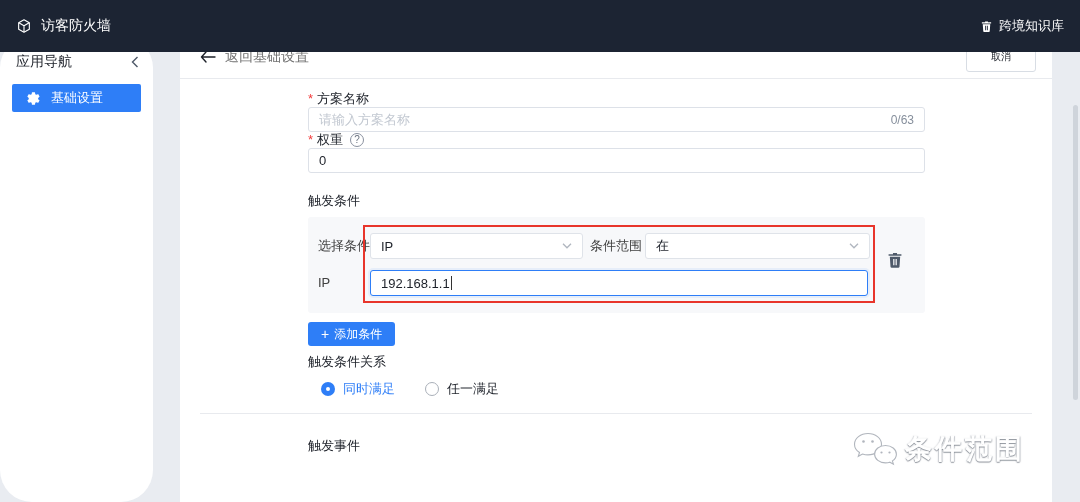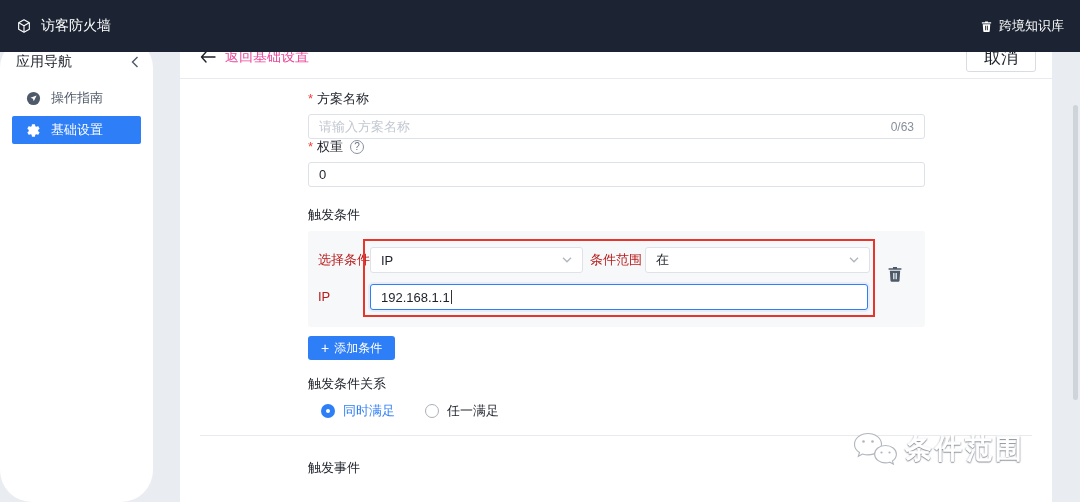--- a/index.html
+++ b/index.html
@@ -32,48 +32,48 @@
   .nav-item.active { background:#2e7ef7; color:#fff; }
   
   .card {
     position:absolute; left:180px; top:36px; width:872px; bottom:0;
     background:#fff; overflow:hidden;
   }
   .card-header {
     height:43px; display:flex; align-items:center; padding:0 16px 0 20px;
     border-bottom:1px solid #e8eaee;
   }
-  .back-link { display:flex; align-items:center; gap:9px; font-size:14px; color:#ec4899; cursor:pointer; }
+  .back-link { display:flex; align-items:center; gap:9px; font-size:14px; color:#737373; cursor:pointer; }
   .header-actions { margin-left:auto; display:flex; align-items:center; gap:13px; }
-  .btn { height:30px; border-radius:3px; font-size:17px; display:inline-flex; align-items:center; justify-content:center; cursor:pointer; font-family:inherit; }
+  .btn { height:30px; border-radius:3px; font-size:10px; display:inline-flex; align-items:center; justify-content:center; cursor:pointer; font-family:inherit; }
   .btn-cancel { width:70px; background:#fff; border:1px solid #d8dde4; color:#1d2129; }
   .btn-save { width:73px; background:#2e7ef7; border:none; color:#fff; }
   
   .form { padding:0 0 0 128px; }
   .f-label { font-size:13px; color:#1d2129; height:16px; line-height:16px; display:flex; align-items:center; }
   .req::before { content:"*"; color:#f23c3c; margin-right:4px; font-size:13px; }
   .mt1 { margin-top:12px; } 
   .text-input {
     width:617px; height:25px; border:1px solid #dde1e8; border-radius:3px;
-    display:flex; align-items:center; padding:0 10px; margin-top:7px; background:#fff;
+    display:flex; align-items:center; padding:0 10px; background:#fff;
   }
   .text-input input {
     border:none; outline:none; flex:1; font-size:13px; color:#1d2129;
     font-family:inherit; background:transparent;
   }
   .text-input input::placeholder { color:#c2c8d1; }
   .counter { font-size:12px; color:#868f9c; }
   .help-circle {
     width:14px; height:14px; border:1px solid #8a919f; border-radius:50%;
     font-size:10px; color:#6b7380; display:inline-flex; align-items:center; justify-content:center;
     margin-left:7px; cursor:pointer;
   }
   
   .cond-box { position:relative; width:617px; height:96px; background:#f7f8fa; border-radius:3px; margin-top:8px; }
-  .cond-label { position:absolute; font-size:13px; color:#b91c1c; line-height:26px; }
+  .cond-label { position:absolute; font-size:13px; color:#404040; line-height:26px; }
   .select {
     position:absolute; height:26px; background:#fff; border:1px solid #dfe3e9; border-radius:3px;
     display:flex; align-items:center; justify-content:space-between; padding:0 10px;
     font-size:13px; color:#1d2129; cursor:pointer;
   }
   .ip-input {
     position:absolute; left:62px; top:53px; width:498px; height:26px;
     background:#fff; border:1px solid #2e7ef7; border-radius:3px;
     display:flex; align-items:center; padding:0 10px; font-size:13px; color:#1d2129;
     box-shadow:0 0 0 2px rgba(46,126,247,.08);
@@ -136,29 +136,20 @@
 </div>
 
 <div class="sidebar">
   <div class="nav-head">
     <span class="nav-title">应用导航</span>
     <span style="display:flex;cursor:pointer;">
       <svg width="8" height="12" viewBox="0 0 8 12" fill="none" stroke="#4e5969" stroke-width="1.4">
           <path d="M6.5 1L1.5 6l5 5"></path>
         </svg>
     </span>
-  </div>
-  <div class="nav-item">
-    <span style="display:flex;">
-      <svg width="15" height="15" viewBox="0 0 16 16">
-          <circle cx="8" cy="8" r="7" fill="#4e5969"></circle>
-          <path d="M11.3 4.7L4.8 7.3l2.6 1 .9 2.7z" fill="#fff"></path>
-        </svg>
-    </span>
-    <span>操作指南</span>
   </div>
   <div class="nav-item active">
     <span style="display:flex;">
       <svg width="15" height="15" viewBox="0 0 24 24" fill="#fff">
           <path d="M12 8a4 4 0 1 0 0 8 4 4 0 0 0 0-8zm0 6a2 2 0 1 1 0-4 2 2 0 0 1 0 4z"></path>
           <path d="M19.4 13c.04-.33.06-.66.06-1s-.02-.67-.06-1l2.1-1.65a.5.5 0 0 0 .12-.64l-2-3.46a.5.5 0 0 0-.6-.22l-2.49 1a7.03 7.03 0 0 0-1.73-1l-.38-2.65A.5.5 0 0 0 13.93 2h-4a.5.5 0 0 0-.5.42l-.37 2.65c-.63.26-1.21.6-1.74 1l-2.49-1a.5.5 0 0 0-.6.22l-2 3.46a.5.5 0 0 0 .12.64L4.45 11c-.04.33-.06.66-.06 1s.02.67.06 1l-2.1 1.65a.5.5 0 0 0-.12.64l2 3.46c.13.22.39.3.6.22l2.49-1c.53.4 1.11.74 1.74 1l.37 2.65c.04.24.25.42.5.42h4c.25 0 .46-.18.5-.42l.38-2.65c.62-.26 1.2-.6 1.73-1l2.49 1c.21.08.47 0 .6-.22l2-3.46a.5.5 0 0 0-.12-.64L19.4 13z"></path>
         </svg>
     </span>
     <span>基础设置</span>
   </div>
@@ -229,21 +220,21 @@
           </svg>
       </span>
     </div>
 
     <button class="btn-add">
       <span style="font-size:14px;">+</span>
       <span>添加条件</span>
     </button>
 
     
-    <div class="f-label" style="margin-top:16px;">触发条件关系</div>
+    <div class="f-label" style="margin-top:8px;">触发条件关系</div>
     <div class="radio-row">
       <div class="radio-opt sel">
         <span class="rdot on"></span>
         <span class="lbl">同时满足</span>
       </div>
       <div class="radio-opt">
         <span class="rdot off"></span>
         <span class="lbl">任一满足</span>
       </div>
     </div>

